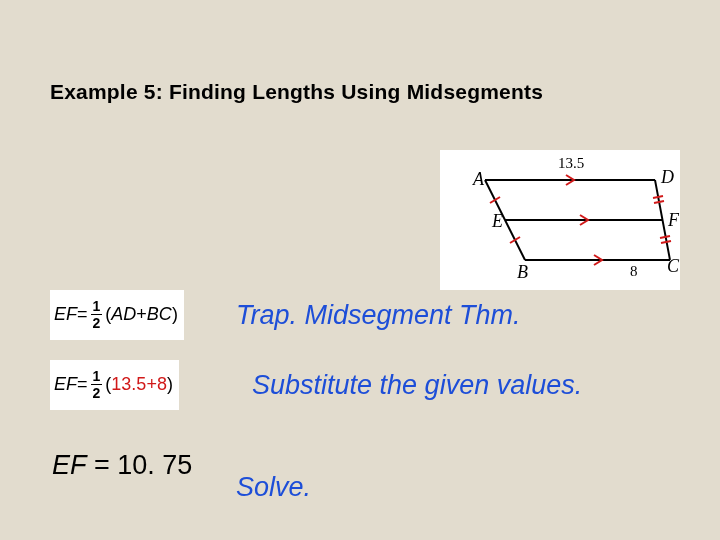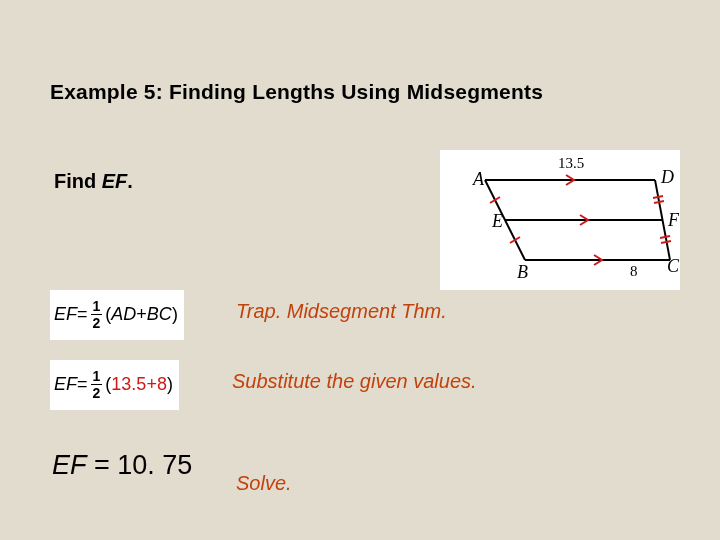--- a/index.html
+++ b/index.html
@@ -70,45 +70,42 @@
     font-weight: bold;
     font-size: 14px;
   }
   .frac .num { padding: 0 2px 1px 2px; }
   .frac .den { border-top: 1.5px solid #000; padding: 1px 2px 0 2px; }
   .red { color: #d11919; }
 
   .reason {
     position: absolute;
     font-style: italic;
-    color: #c2410c;
-    font-size: 20px;
+    color: #1d4ed8;
+    font-size: 27px;
   }
   .r1 { left: 236px; top: 300px; }
-  .r2 { left: 232px; top: 370px; text-align: right; }
+  .r2 { left: 252px; top: 370px; text-align: right; }
   .r3 { left: 236px; top: 472px; }
 
   .answer {
     position: absolute;
     left: 52px;
     top: 450px;
     font-size: 27px;
   }
   .answer .ef { font-style: italic; }
 </style>
 </head>
 <body>
 
 <div class="slide">
 
   <div class="title">Example 5: Finding Lengths Using Midsegments</div>
 
-  <div class="prompt">
-    <span>Find </span><span class="ef">EF</span><span>.</span>
-  </div>
 
   <div class="diagram">
     <svg width="240" height="140" viewBox="0 0 240 140">
 
       <line x1="45" y1="30" x2="215" y2="30" stroke="#000" stroke-width="2"></line>
 
       <line x1="65" y1="70" x2="222" y2="70" stroke="#000" stroke-width="2"></line>
 
       <line x1="85" y1="110" x2="230" y2="110" stroke="#000" stroke-width="2"></line>
 

